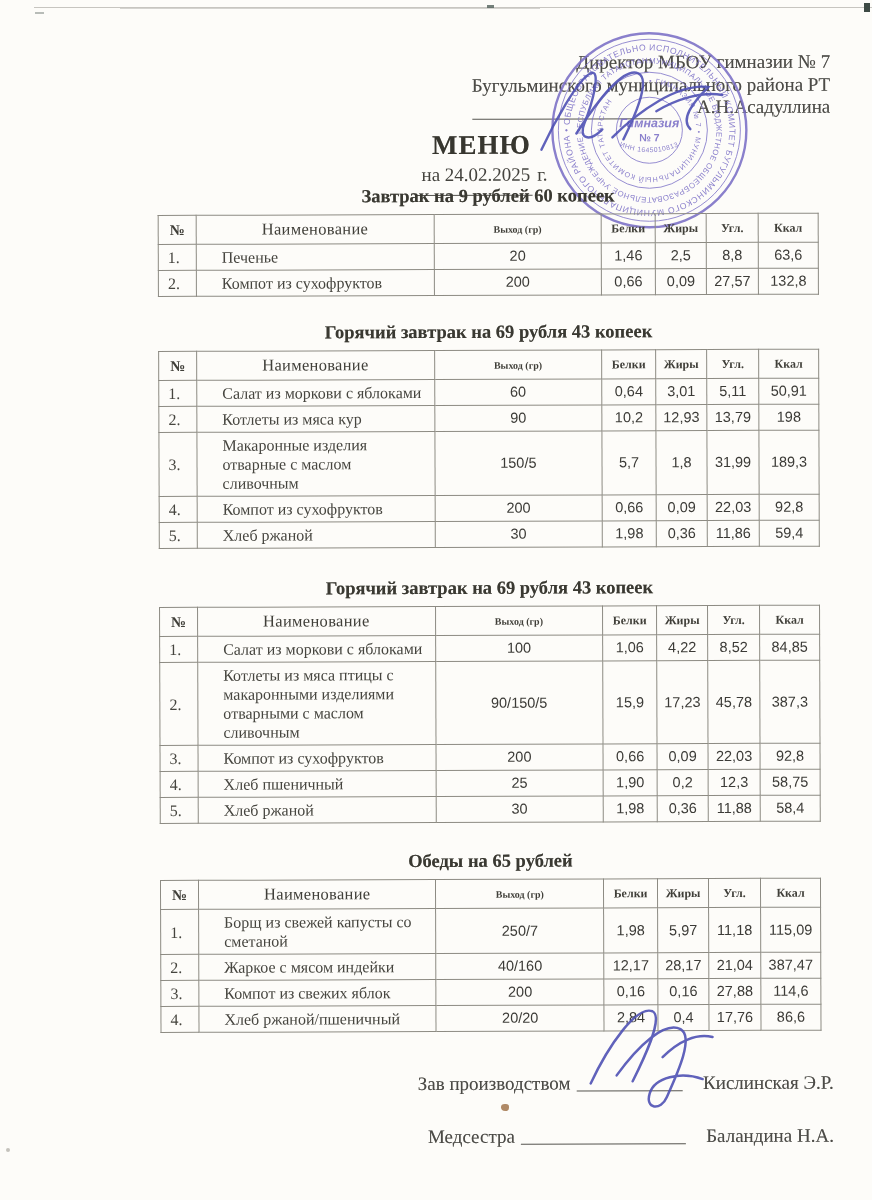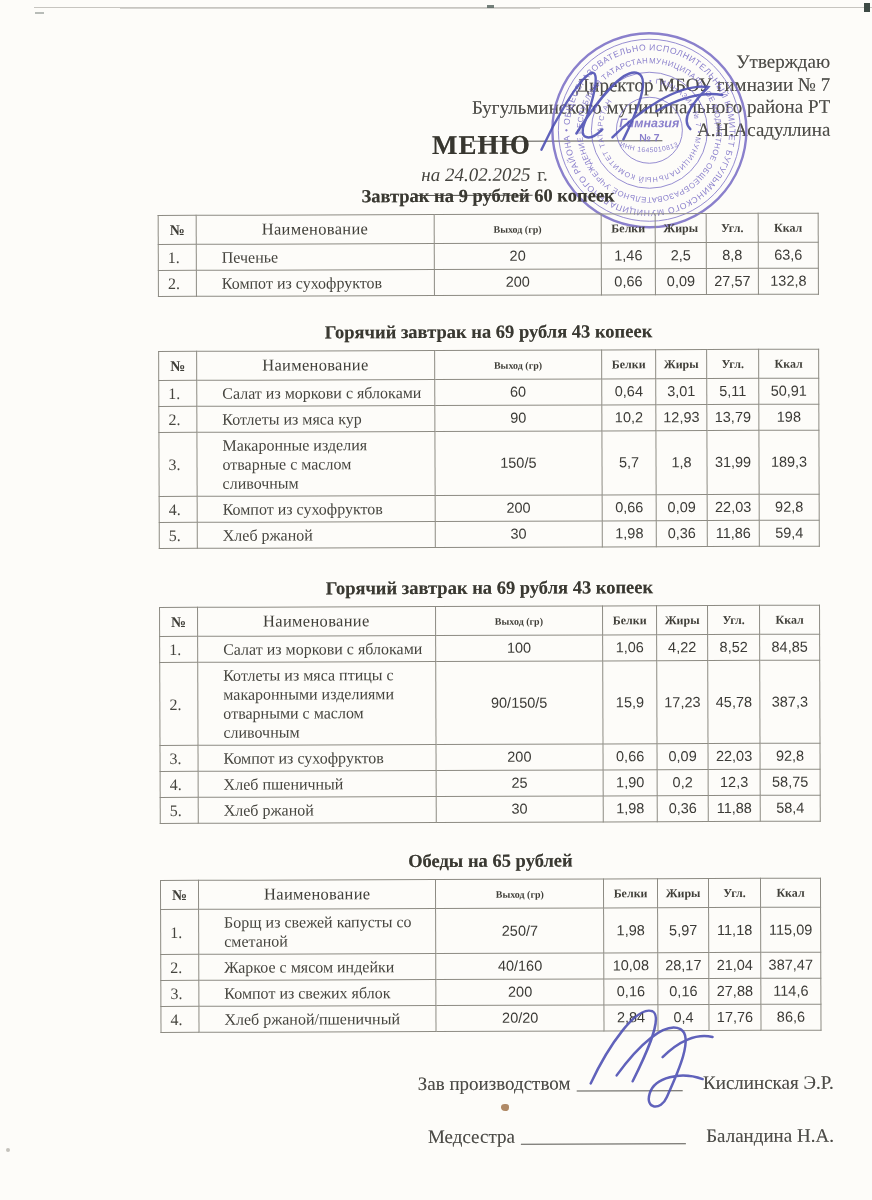--- a/index.html
+++ b/index.html
@@ -31,21 +31,21 @@
   
   .sig1{position:absolute;left:528px;top:52px;width:230px;height:120px;}
   .sig2{position:absolute;left:565px;top:998px;width:185px;height:125px;}
   .sig-stroke{fill:none;stroke:#4f51b4;stroke-linecap:round;opacity:.9;}
 
   
   .menu-head{position:absolute;top:130px;left:159px;width:648px;text-align:center;}
   .menu-title{font-size:27px;font-weight:bold;letter-spacing:1px;color:#37362f;
               text-shadow:0 0 .6px rgba(55,54,47,.5);}
   .menu-date{font-size:19px;margin-top:3px;color:#44433e;}
-  .menu-date .u{border-bottom:1.3px solid #55544f;padding:0 2px 10px 6px;font-style:italic;}
+  .menu-date .u{border-bottom:1.3px solid #55544f;padding:0 2px 10px 6px;}
 
   
   .content{position:absolute;top:186px;left:159px;width:661px;}
   .section-title{margin:0;text-align:center;font-size:18.5px;font-weight:bold;color:#3a3932;
                  text-shadow:0 0 .5px rgba(58,57,50,.5);}
   .menu-table{width:661px;border-collapse:collapse;margin-top:7px;
               border:1.6px solid #7e7c74;}
   .menu-table th,.menu-table td{border:1px solid #8d8b83;vertical-align:middle;}
   .menu-table thead th{height:26px;padding:1px 2px;color:#403f39;}
   th.h-num{font-size:15px;font-weight:bold;}
@@ -79,21 +79,20 @@
   <div class="scan-top-line2"></div>
   <div class="scan-corner-sq"></div>
   <div class="scan-dash-1"></div>
   <div class="scan-dash-2"></div>
   <div class="scan-dot-brown"></div>
   <div class="scan-dot-left"></div>
 
   <div class="tilt">
 
     <div class="approve">
-      <div>Утверждаю</div>
       <div>Директор МБОУ гимназии № 7</div>
       <div>Бугульминского муниципального района РТ</div>
       <div class="sig-row">
         <span class="rule"></span>
         <span>А.Н.Асадуллина</span>
       </div>
     </div>
 
     <svg class="stamp" viewBox="-103 -103 206 206">
       <defs>
@@ -365,21 +364,21 @@
                 <td class="c-val">250/7</td>
                 <td class="c-val">1,98</td>
                 <td class="c-val">5,97</td>
                 <td class="c-val">11,18</td>
                 <td class="c-val">115,09</td>
               </tr>
               <tr>
                 <td class="c-num">2.</td>
                 <td class="c-name">Жаркое с мясом индейки</td>
                 <td class="c-val">40/160</td>
-                <td class="c-val">10,08</td>
+                <td class="c-val">12,17</td>
                 <td class="c-val">28,17</td>
                 <td class="c-val">21,04</td>
                 <td class="c-val">387,47</td>
               </tr>
               <tr>
                 <td class="c-num">3.</td>
                 <td class="c-name">Компот из свежих яблок</td>
                 <td class="c-val">200</td>
                 <td class="c-val">0,16</td>
                 <td class="c-val">0,16</td>

